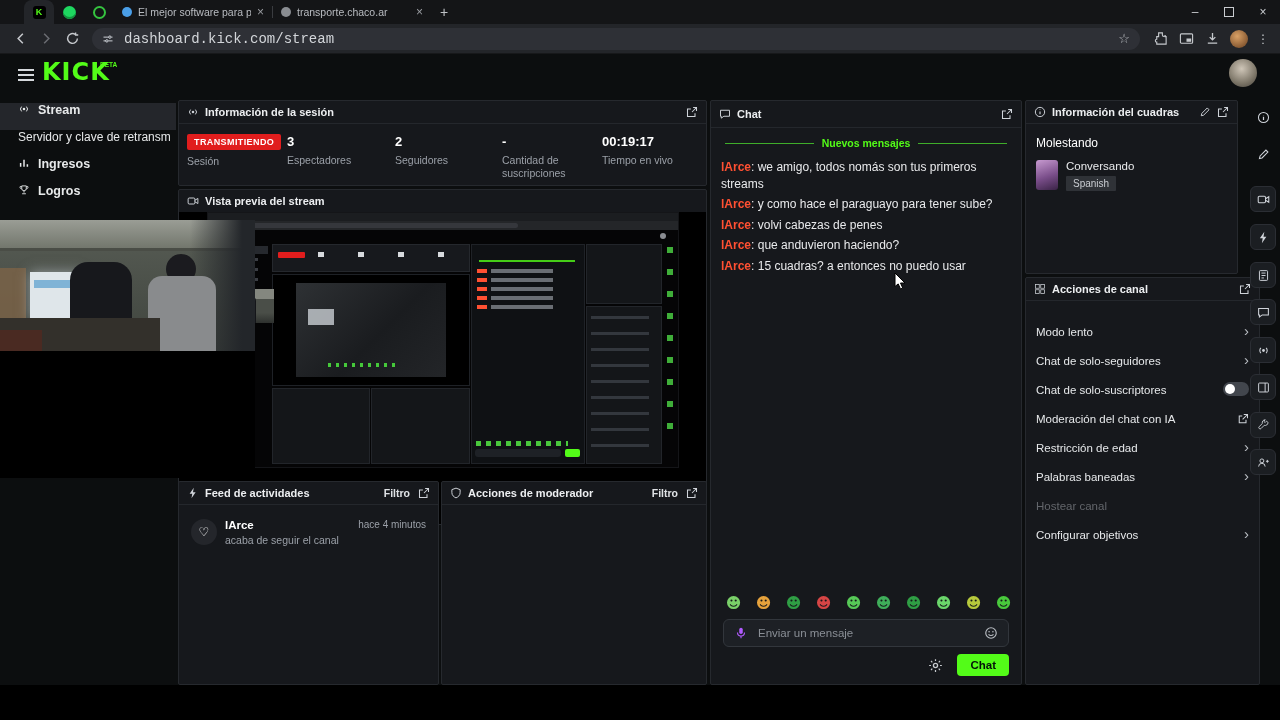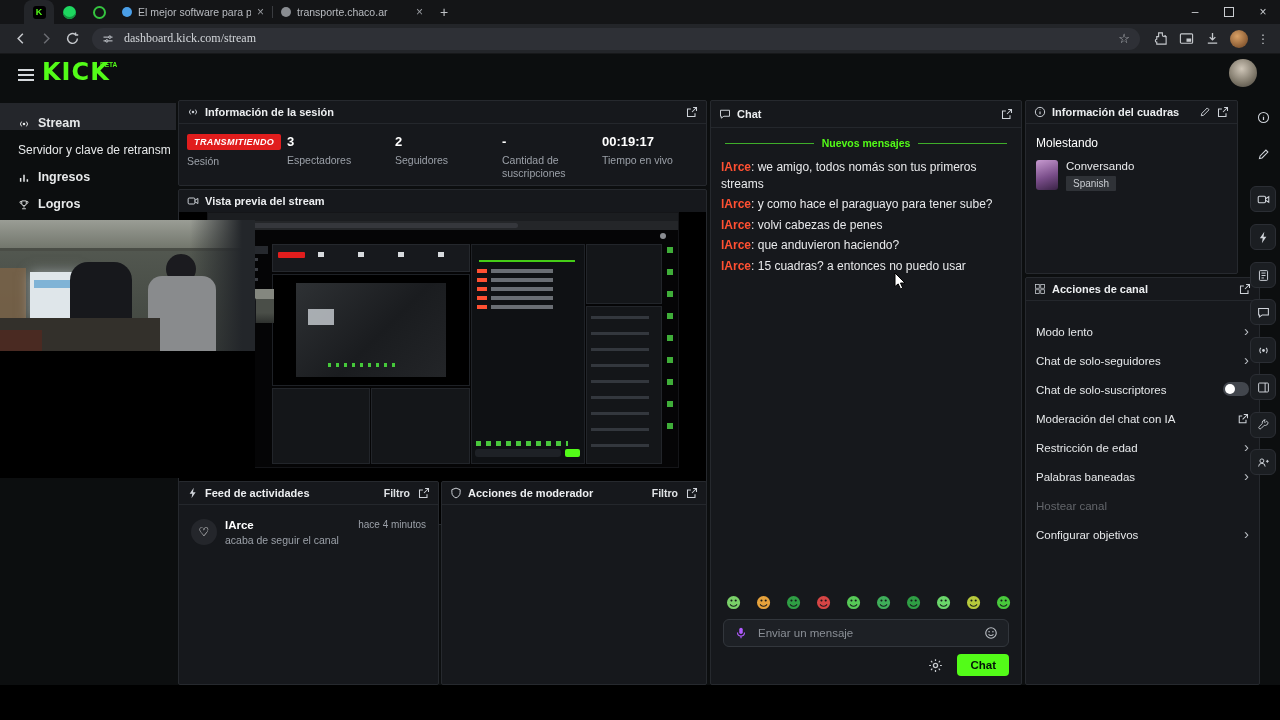--- a/index.html
+++ b/index.html
@@ -20,46 +20,46 @@
   .tabdiv{width:1px;height:12px;background:#3a3c40;}
   .newtab{width:26px;text-align:center;color:#c0c3c7;font-size:14px;}
   .wctrls{margin-left:auto;display:flex;height:24px;}
   .wc{width:34px;display:flex;align-items:center;justify-content:center;color:#c9ccd0;font-size:12px;}
   .maxbox{width:8px;height:8px;border:1px solid #c9ccd0;}
   .toolbar{position:absolute;left:0;top:24px;width:1280px;height:30px;background:#232529;display:flex;align-items:center;gap:2px;padding:0 8px;box-sizing:border-box;border-bottom:1px solid #17181a;}
   .navic{width:24px;height:24px;display:flex;align-items:center;justify-content:center;color:#c6c9cd;flex:0 0 auto;}
   .navic svg{width:15px;height:15px;}
   .navic.dim{color:#6a6d72;}
   .omni{flex:1;height:22px;background:#2e3036;border-radius:11px;display:flex;align-items:center;padding:0 10px;gap:8px;margin:0 6px;}
-  .omni input{flex:1;background:transparent;border:0;outline:0;color:#d3d6da;font-size:12px;font-family:Liberation Serif, serif;}
+  .omni input{flex:1;background:transparent;border:0;outline:0;color:#d3d6da;font-size:14px;font-family:Liberation Mono, monospace;}
   .star{color:#b9bcc1;font-size:13px;}
   .tbavatar{width:18px;height:18px;border-radius:50%;background:radial-gradient(circle at 40% 35%,#d9a166,#8a5c34 70%,#5a3a20);flex:0 0 auto;margin:0 4px;}
   .kebab{color:#c6c9cd;font-size:12px;width:18px;text-align:center;}
   
   .dash{position:absolute;left:0;top:54px;width:1280px;height:631px;background:#0c0e0f;}
   .hamb{position:absolute;left:18px;top:15px;display:flex;flex-direction:column;gap:3px;}
   .hamb div{width:16px;height:2px;background:#d6d9dd;}
   .logo{position:absolute;left:42px;top:4px;color:#53fc18;font-size:24px;font-weight:800;letter-spacing:1px;font-family:"DejaVu Sans",sans-serif;}
   .beta{position:absolute;left:100px;top:7px;color:#53fc18;font-size:6.5px;font-weight:700;}
   .topavatar{position:absolute;left:1229px;top:5px;width:28px;height:28px;border-radius:50%;background:radial-gradient(circle at 45% 35%,#cfc6b8,#7d7668 60%,#44403a);}
-  .sideitem{position:absolute;left:0;width:176px;height:27px;display:flex;align-items:flex-end;gap:8px;padding-left:18px;box-sizing:border-box;color:#e7e9ea;font-size:12.5px;font-weight:700;white-space:nowrap;overflow:hidden;}
+  .sideitem{position:absolute;left:0;width:176px;height:27px;display:flex;align-items:flex-start;gap:8px;padding-left:18px;box-sizing:border-box;color:#e7e9ea;font-size:12.5px;font-weight:700;white-space:nowrap;overflow:hidden;}
   .sideitem.plain{font-weight:400;font-size:12px;}
   .sideitem.active{background:#24262b;}
   .sideitem .hico{color:#e7e9ea;}
   .panel{position:absolute;background:#16181c;border:1px solid #26292e;border-radius:2px;box-sizing:border-box;}
   .phead{display:flex;align-items:center;gap:6px;height:22px;padding:0 8px;border-bottom:1px solid #24272c;font-size:11px;font-weight:700;color:#eceef0;}
   .phead .sp{flex:1;}
   .phead .act{color:#b9bdc3;display:flex;align-items:center;gap:10px;}
   .filtro{font-size:10.5px;font-weight:700;color:#dfe2e5;margin-right:2px;}
   
   .sessrow{display:flex;padding:10px 0 0 8px;}
   .scol{display:flex;flex-direction:column;gap:5px;}
   .sval{font-size:13px;font-weight:700;color:#fff;}
   .slab{font-size:10.5px;color:#9ba0a8;line-height:13px;}
-  .badge{display:inline-block;background:#e11d1d;color:#fff;font-size:9px;font-weight:800;letter-spacing:.4px;padding:3px 7px;border-radius:2px;width:fit-content;font-style:italic;}
+  .badge{display:inline-block;background:#e11d1d;color:#fff;font-size:9px;font-weight:800;letter-spacing:.4px;padding:3px 7px;border-radius:2px;width:fit-content;}
   
   .pvbody{position:absolute;left:0;top:22px;right:0;bottom:0;background:#000;}
   .mini{position:absolute;left:29px;top:1px;width:470px;height:254px;background:#050506;outline:1px solid #141518;}
   .mini div{position:absolute;}
   
   .feeditem{display:flex;gap:8px;padding:14px 12px 0 12px;align-items:flex-start;}
   .heartc{width:26px;height:26px;border-radius:50%;background:#24262b;color:#fff;display:flex;align-items:center;justify-content:center;font-size:12px;flex:0 0 auto;}
   .fuser{font-size:11.5px;font-weight:700;color:#fff;}
   .faction{font-size:10.5px;color:#9ba0a8;margin-top:3px;}
   .ftime{margin-left:auto;font-size:10px;color:#9ba0a8;}

